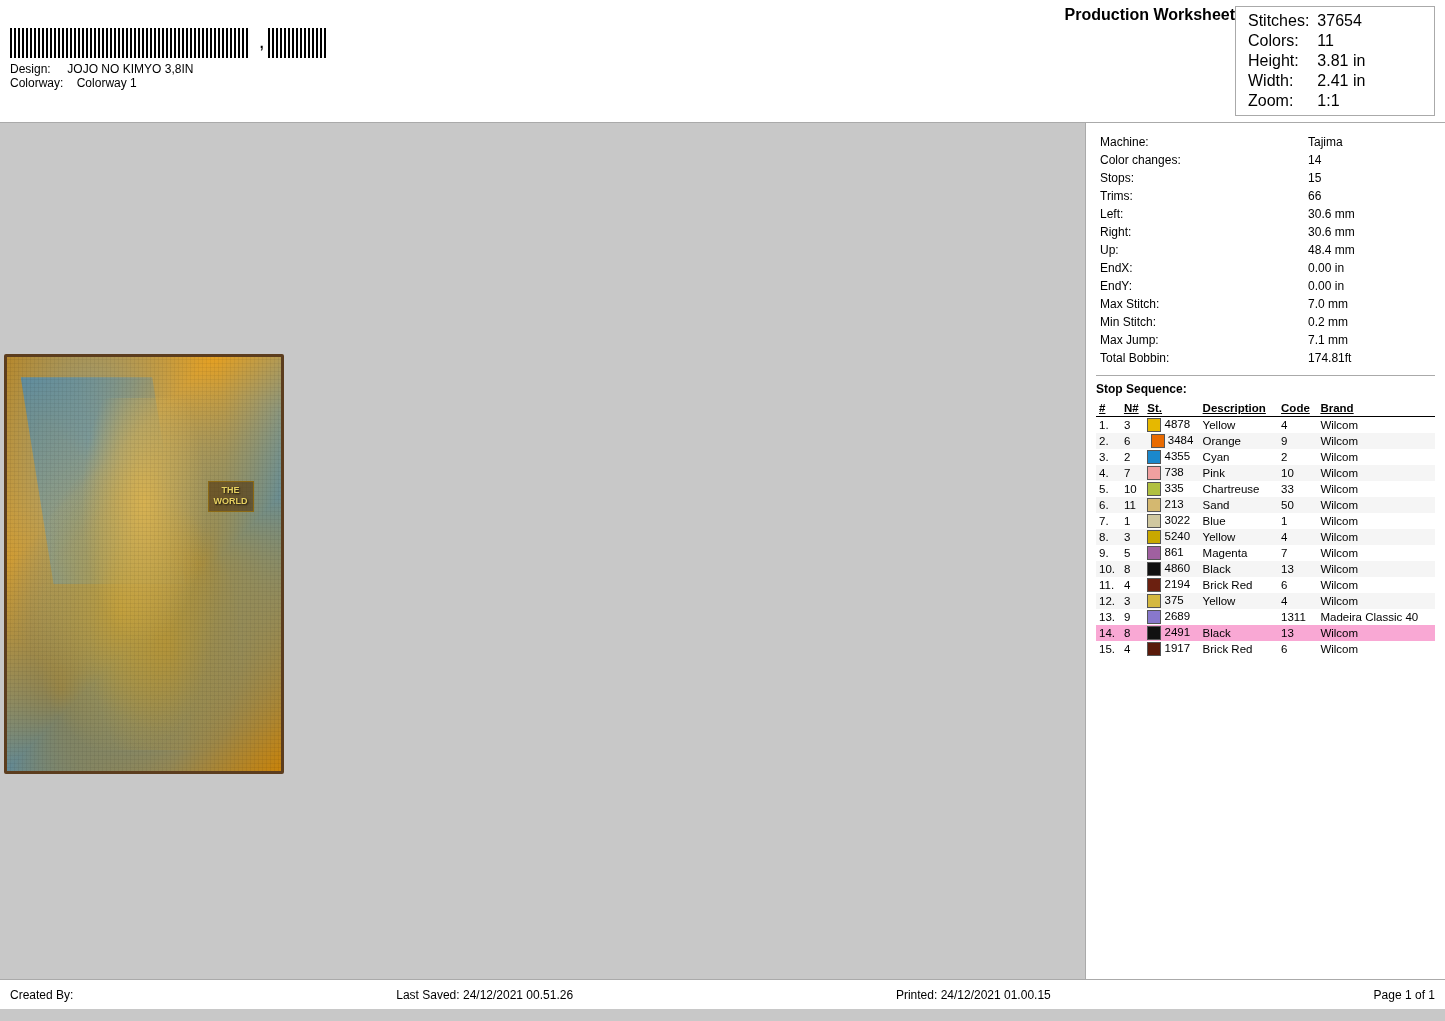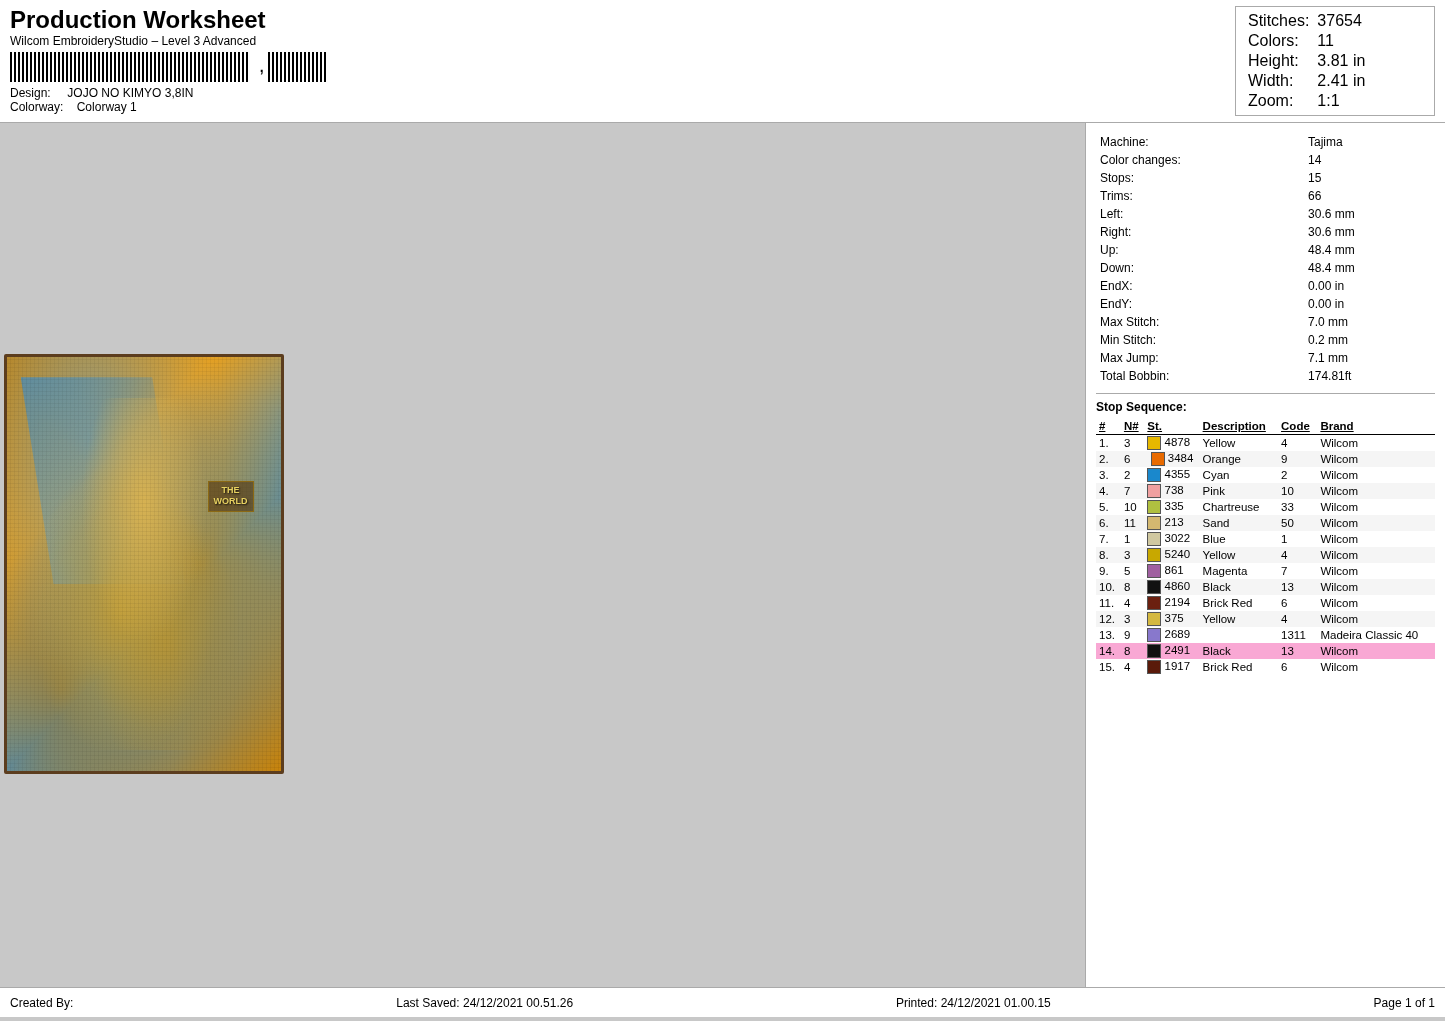--- a/index.html
+++ b/index.html
@@ -17,22 +17,23 @@
       background: #fff;
       border-bottom: 1px solid #aaa;
       padding: 6px 10px;
       display: flex;
       align-items: flex-start;
     }
     .header-left {
       flex: 1;
     }
     .header-title {
-      font-size: 24px;
+      font-size: 16px;
       font-weight: bold;
+      text-align: right;
     }
     .header-subtitle {
       font-size: 12px;
     }
     .barcode-area {
       margin: 4px 0;
       font-size: 10px;
       letter-spacing: -1px;
     }
     .barcode-lines {
@@ -211,40 +212,39 @@
       display: inline-block;
       width: 14px;
       height: 14px;
       border: 1px solid #555;
       vertical-align: middle;
     }
 
     
     .footer {
       position: fixed;
-      bottom: 4px;
+      bottom: 12px;
       left: 0;
       width: 1445px;
       background: #fff;
       border-top: 1px solid #aaa;
       padding: 4px 10px;
       display: flex;
       justify-content: space-between;
       font-size: 12px;
       height: 30px;
       align-items: center;
     }
   </style>
 </head>
 <body>
 
 <div class="header">
   <div class="header-left">
     <div class="header-title">Production Worksheet</div>
-    <div class="header-subtitle">Wilcom EmbroideryStudio – Level 3 Advanced</div>
     <div class="barcode-area">
       <span class="barcode-lines"></span>
       <span style="font-size:14px; font-weight:bold; vertical-align:middle; margin: 0 4px;">,</span>
       <span class="barcode-lines2"></span>
     </div>
     <div class="design-info">
       <span>Design:</span>
       &nbsp;&nbsp;&nbsp;
       <span>JOJO NO KIMYO 3,8IN</span>
     </div>
@@ -321,24 +321,20 @@
       </tr>
       <tr>
         <td>Right:</td>
         <td>30.6 mm</td>
       </tr>
       <tr>
         <td>Up:</td>
         <td>48.4 mm</td>
       </tr>
       <tr>
-        <td>Down:</td>
-        <td>48.4 mm</td>
-      </tr>
-      <tr>
         <td>EndX:</td>
         <td>0.00 in</td>
       </tr>
       <tr>
         <td>EndY:</td>
         <td>0.00 in</td>
       </tr>
       <tr>
         <td>Max Stitch:</td>
         <td>7.0 mm</td>

